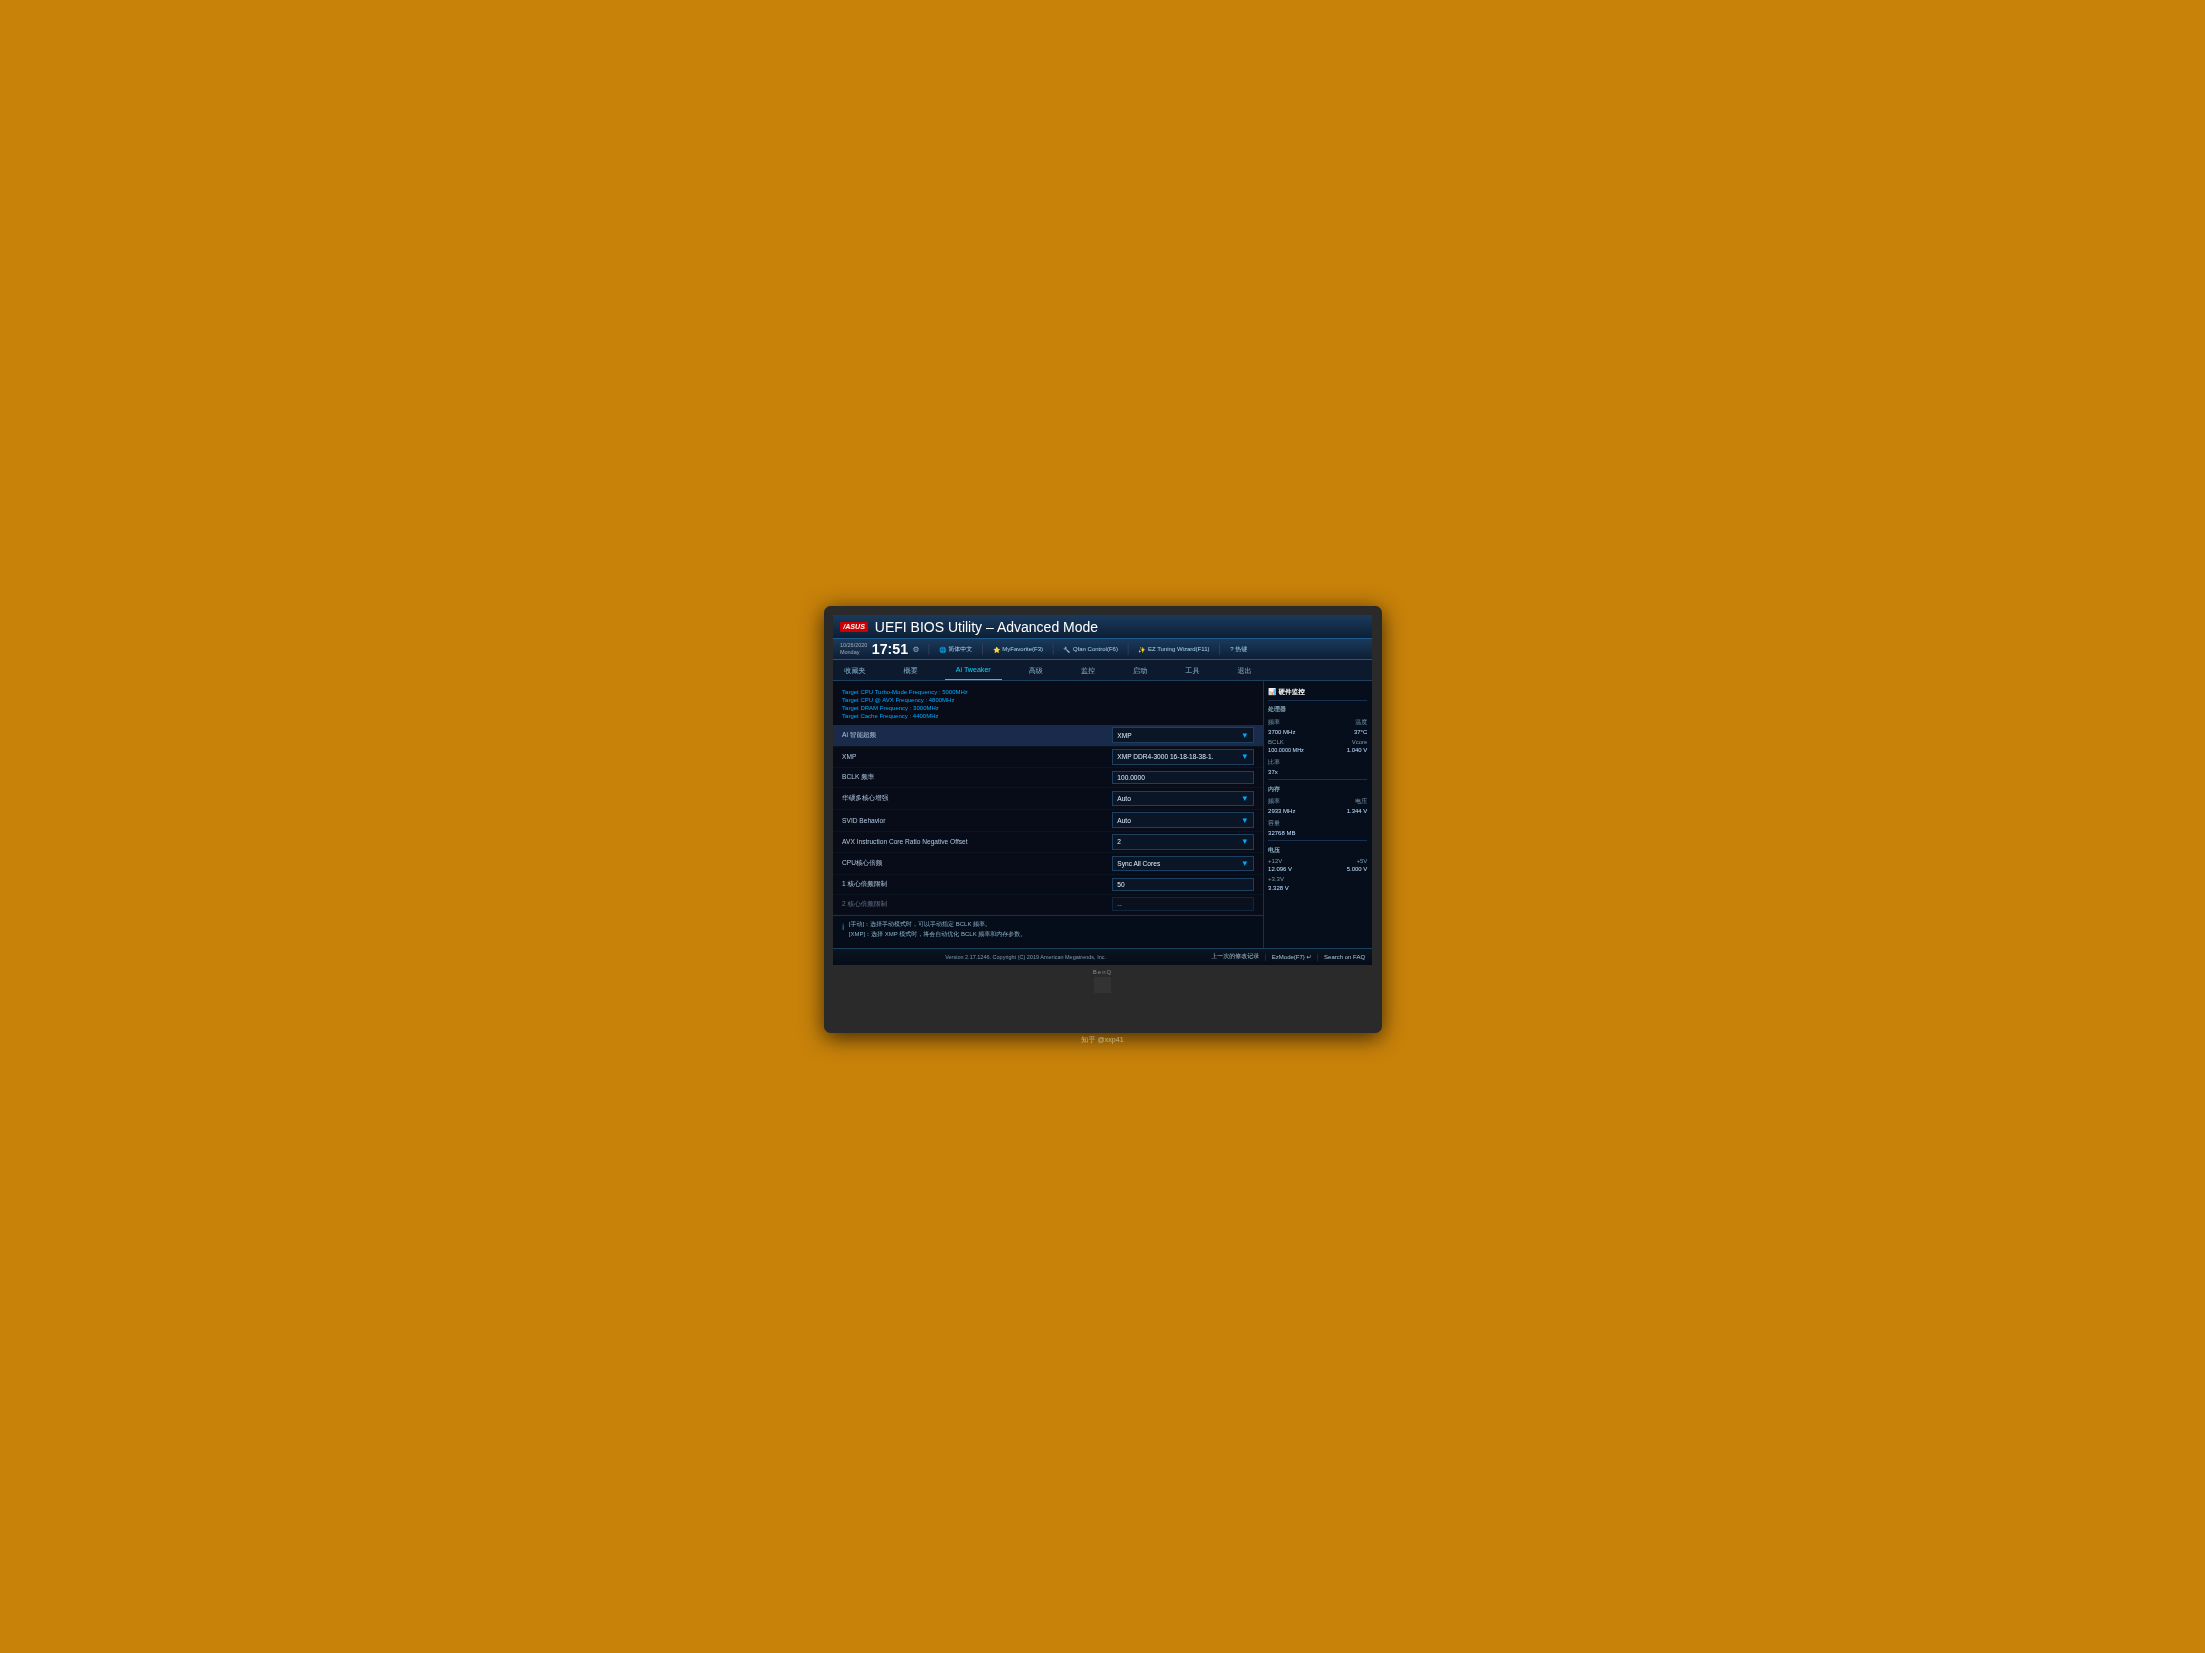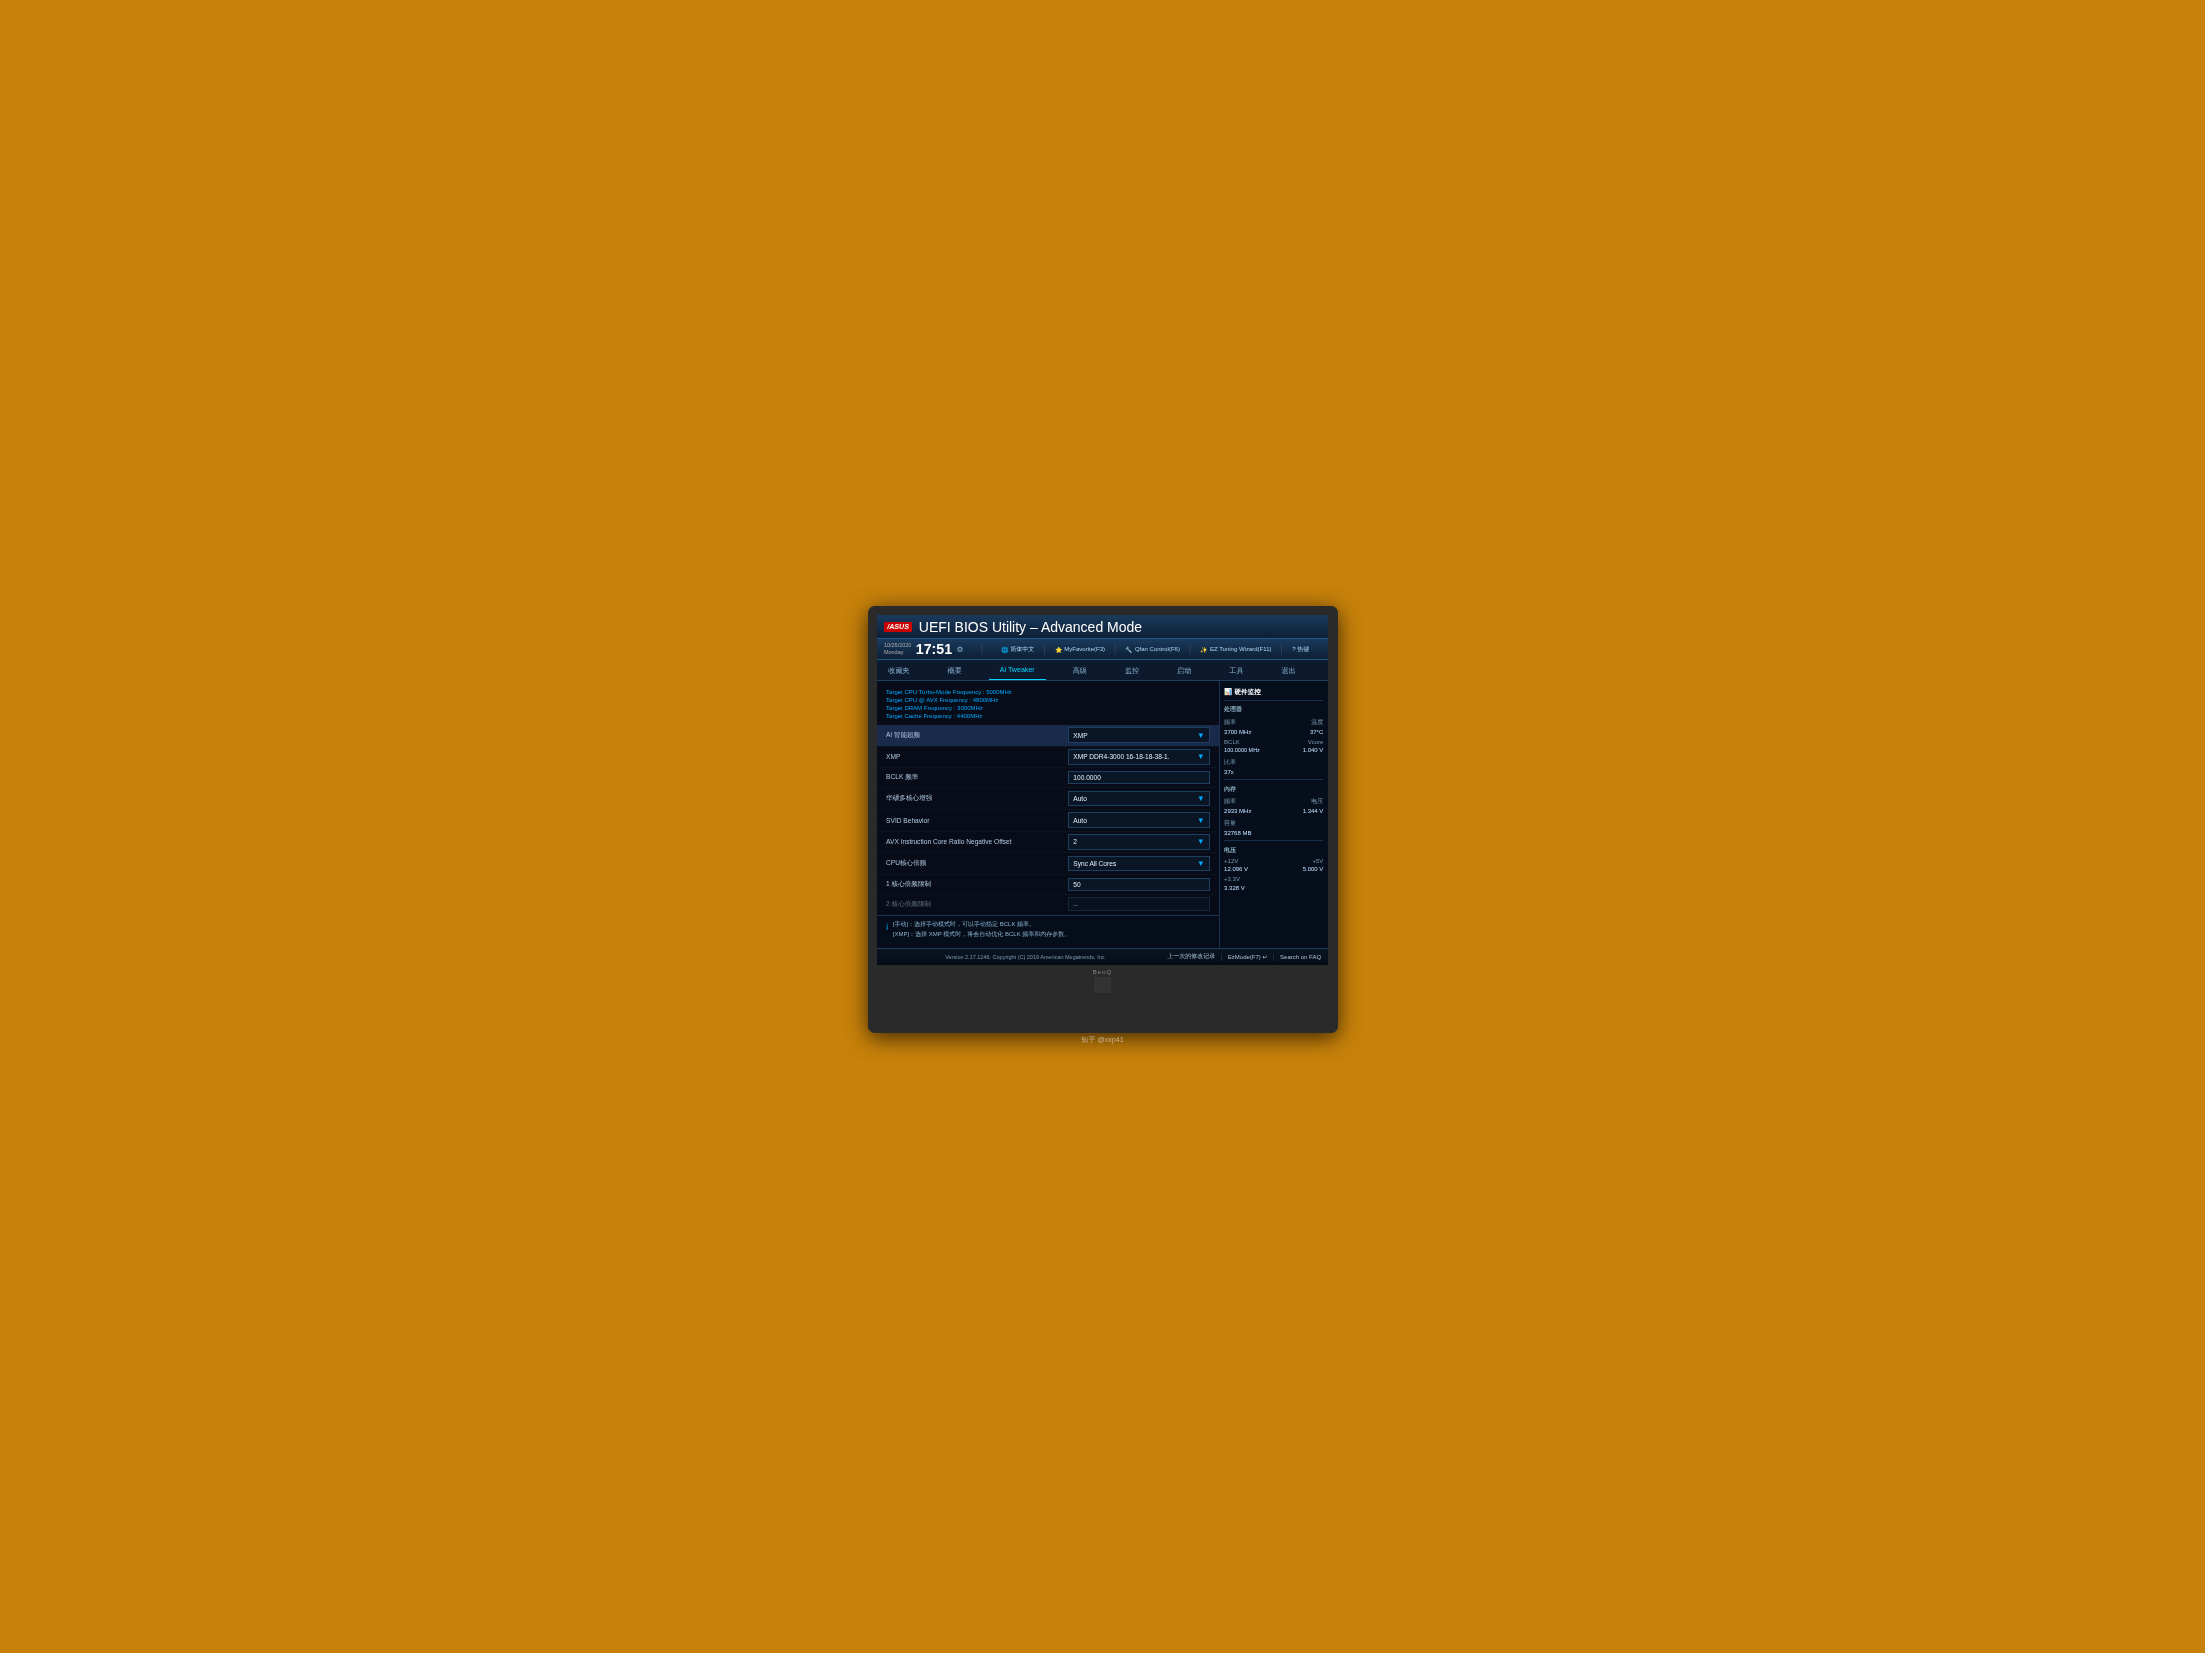--- a/index.html
+++ b/index.html
@@ -9,21 +9,21 @@
       justify-content: center;
       align-items: center;
       min-height: 100vh;
       font-family: Arial, sans-serif;
     }
     .monitor-outer {
       background: #2a2a2a;
       border-radius: 6.6px;
       padding: 9.8px 9.8px 33px 9.8px;
       box-shadow: 0 4.4px 22px rgba(0,0,0,0.7);
-      width: 470px;
+      width: 558px;
     }
     .monitor-screen {
       background: #0a0a1a;
       width: 100%;
       overflow: hidden;
       position: relative;
     }
     
     .bios-header {
       background: linear-gradient(180deg, #1a3a5c 0%, #0d1f35 100%);
@@ -261,21 +261,21 @@
 
 <div>
   <div class="monitor-outer">
     <div class="monitor-screen">
 
       <div class="bios-header">
         <span class="asus-logo">/ASUS</span>
         <span class="bios-title">UEFI BIOS Utility – Advanced Mode</span>
       </div>
 
-      <div class="bios-header" style="padding: 2.2px 6.6px; gap: 14px;">
+      <div class="bios-header" style="padding: 2.2px 6.6px; gap: 5px;">
         <div class="header-time-section">
           <div>
             <div class="date-text">10/26/2020</div>
             <div class="date-text">Monday</div>
           </div>
           <span class="time-text">17:51</span>
           <span style="color:#8ab4cc; font-size:7.7px;">⚙</span>
         </div>
         <span style="color:#446; margin: 0 2.2px;">│</span>
         <div class="header-links">

